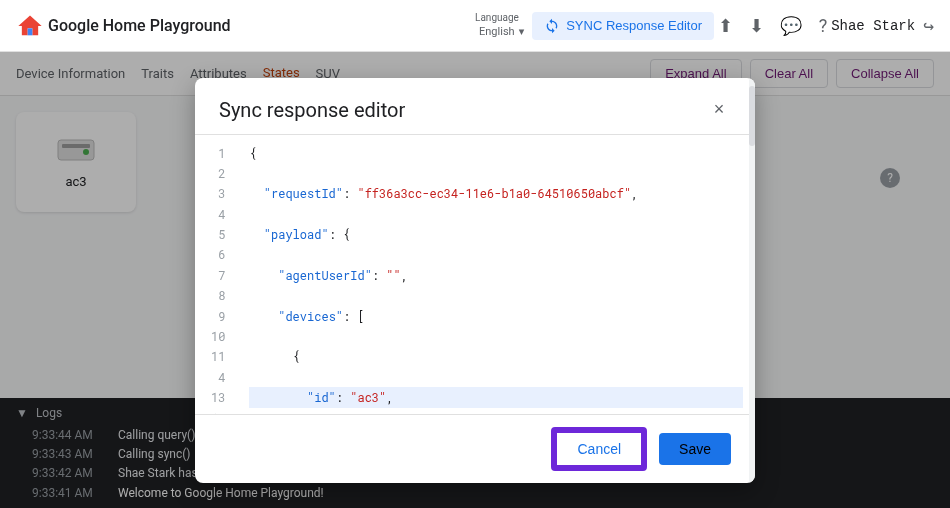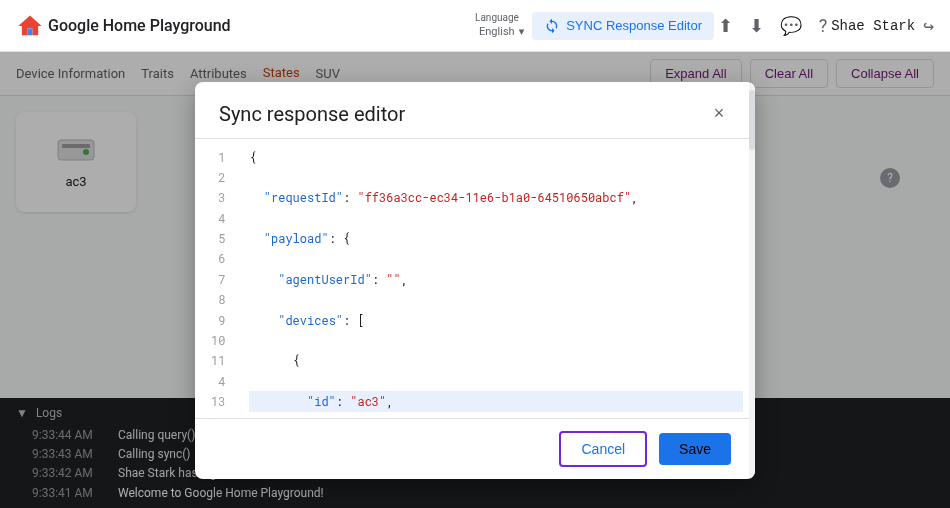--- a/index.html
+++ b/index.html
@@ -135,21 +135,21 @@
     .pun { color: #202124; }
     .cursor-line { background: #e8f0fe; }
 
     .modal-footer {
       display: flex; align-items: center; justify-content: flex-end;
       padding: 12px 24px; gap: 12px;
       border-top: 1px solid #e0e0e0;
     }
     .btn-cancel {
       padding: 8px 20px; border-radius: 4px; font-size: 14px;
-      cursor: pointer; border: 2px solid #6d28d9; background: #fff; color: #1a73e8;
+      cursor: pointer; border: 6px solid #6d28d9; background: #fff; color: #1a73e8;
     }
     .btn-save {
       padding: 8px 20px; border-radius: 4px; font-size: 14px;
       cursor: pointer; border: none; background: #1a73e8; color: #000000; font-weight: 500;
     }
 
     .scrollbar-track {
       position: absolute; right: 0; top: 0; width: 6px; height: 100%;
       background: #f1f3f4; border-radius: 3px;
     }

